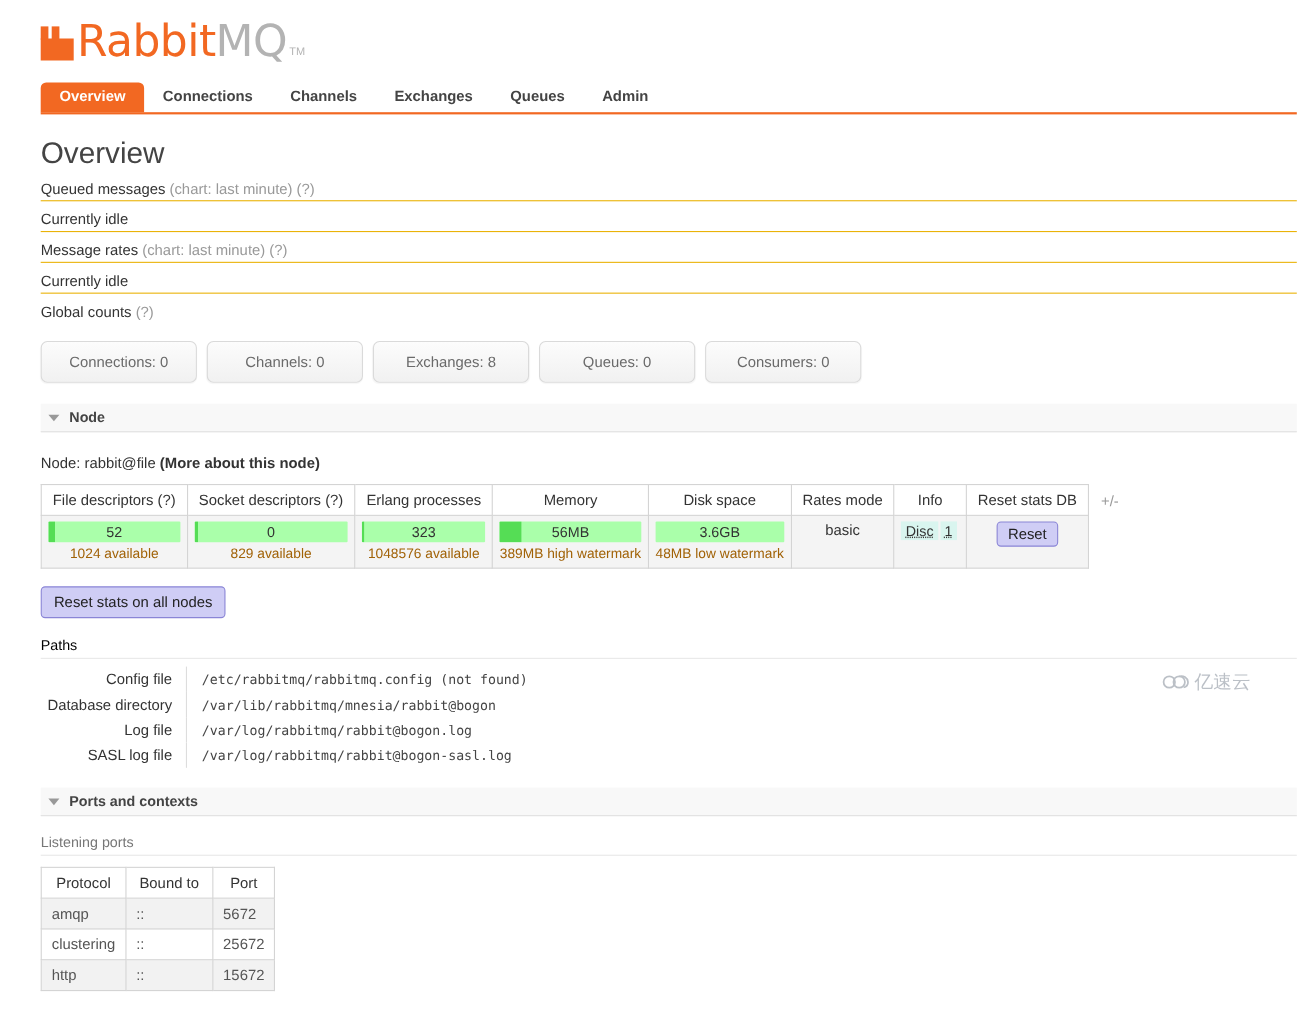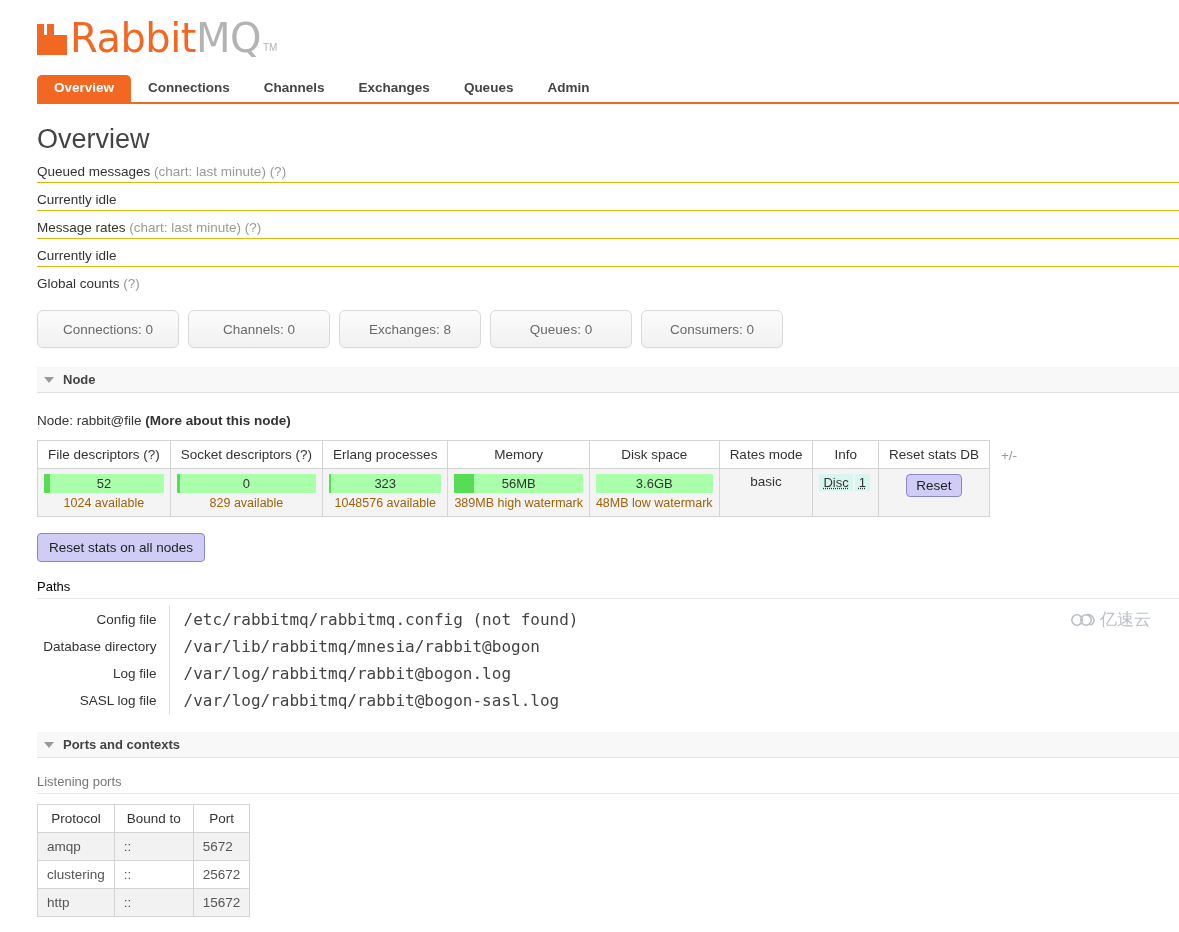--- a/index.html
+++ b/index.html
@@ -197,21 +197,21 @@
   table.paths th {
     text-align: right; font-weight: normal; color: #333;
     padding: 4px 12px 4px 0;
     border-right: 1px solid #dddddd;
     white-space: nowrap;
     width: 132px;
   }
   table.paths td {
     padding: 4px 0 4px 14px;
     font-family: "DejaVu Sans Mono", monospace;
-    font-size: 16px;
+    font-size: 12px;
     color: #444;
     white-space: nowrap;
   }
 
   
   .ports-label { margin: 16px 0 0 37px; font-size: 13px; color: #777; }
   .ports-hr { margin: 4px 0 0 37px; width: 1142px; height: 1px; background: #e8e8e8; }
   table.ports {
     margin: 10px 0 0 37px;
     border-collapse: collapse;
@@ -229,21 +229,21 @@
     border: 1px solid #d4d4d4;
     padding: 6px 9px;
     color: #555;
     white-space: nowrap;
   }
   table.ports tr.odd td { background: #f2f2f2; }
   table.ports tr.even td { background: #ffffff; }
 
   
   .watermark {
-    position: absolute; right: 28px; bottom: 22px;
+    position: absolute; right: 42px; bottom: 22px;
     display: flex; align-items: center;
     color: #b8bdc4; font-size: 17px;
     font-family: "DejaVu Sans", sans-serif;
     opacity: 0.95;
   }
   .watermark .cloud { margin-right: 4px; }
 </style>
 </head>
 <body>
 

